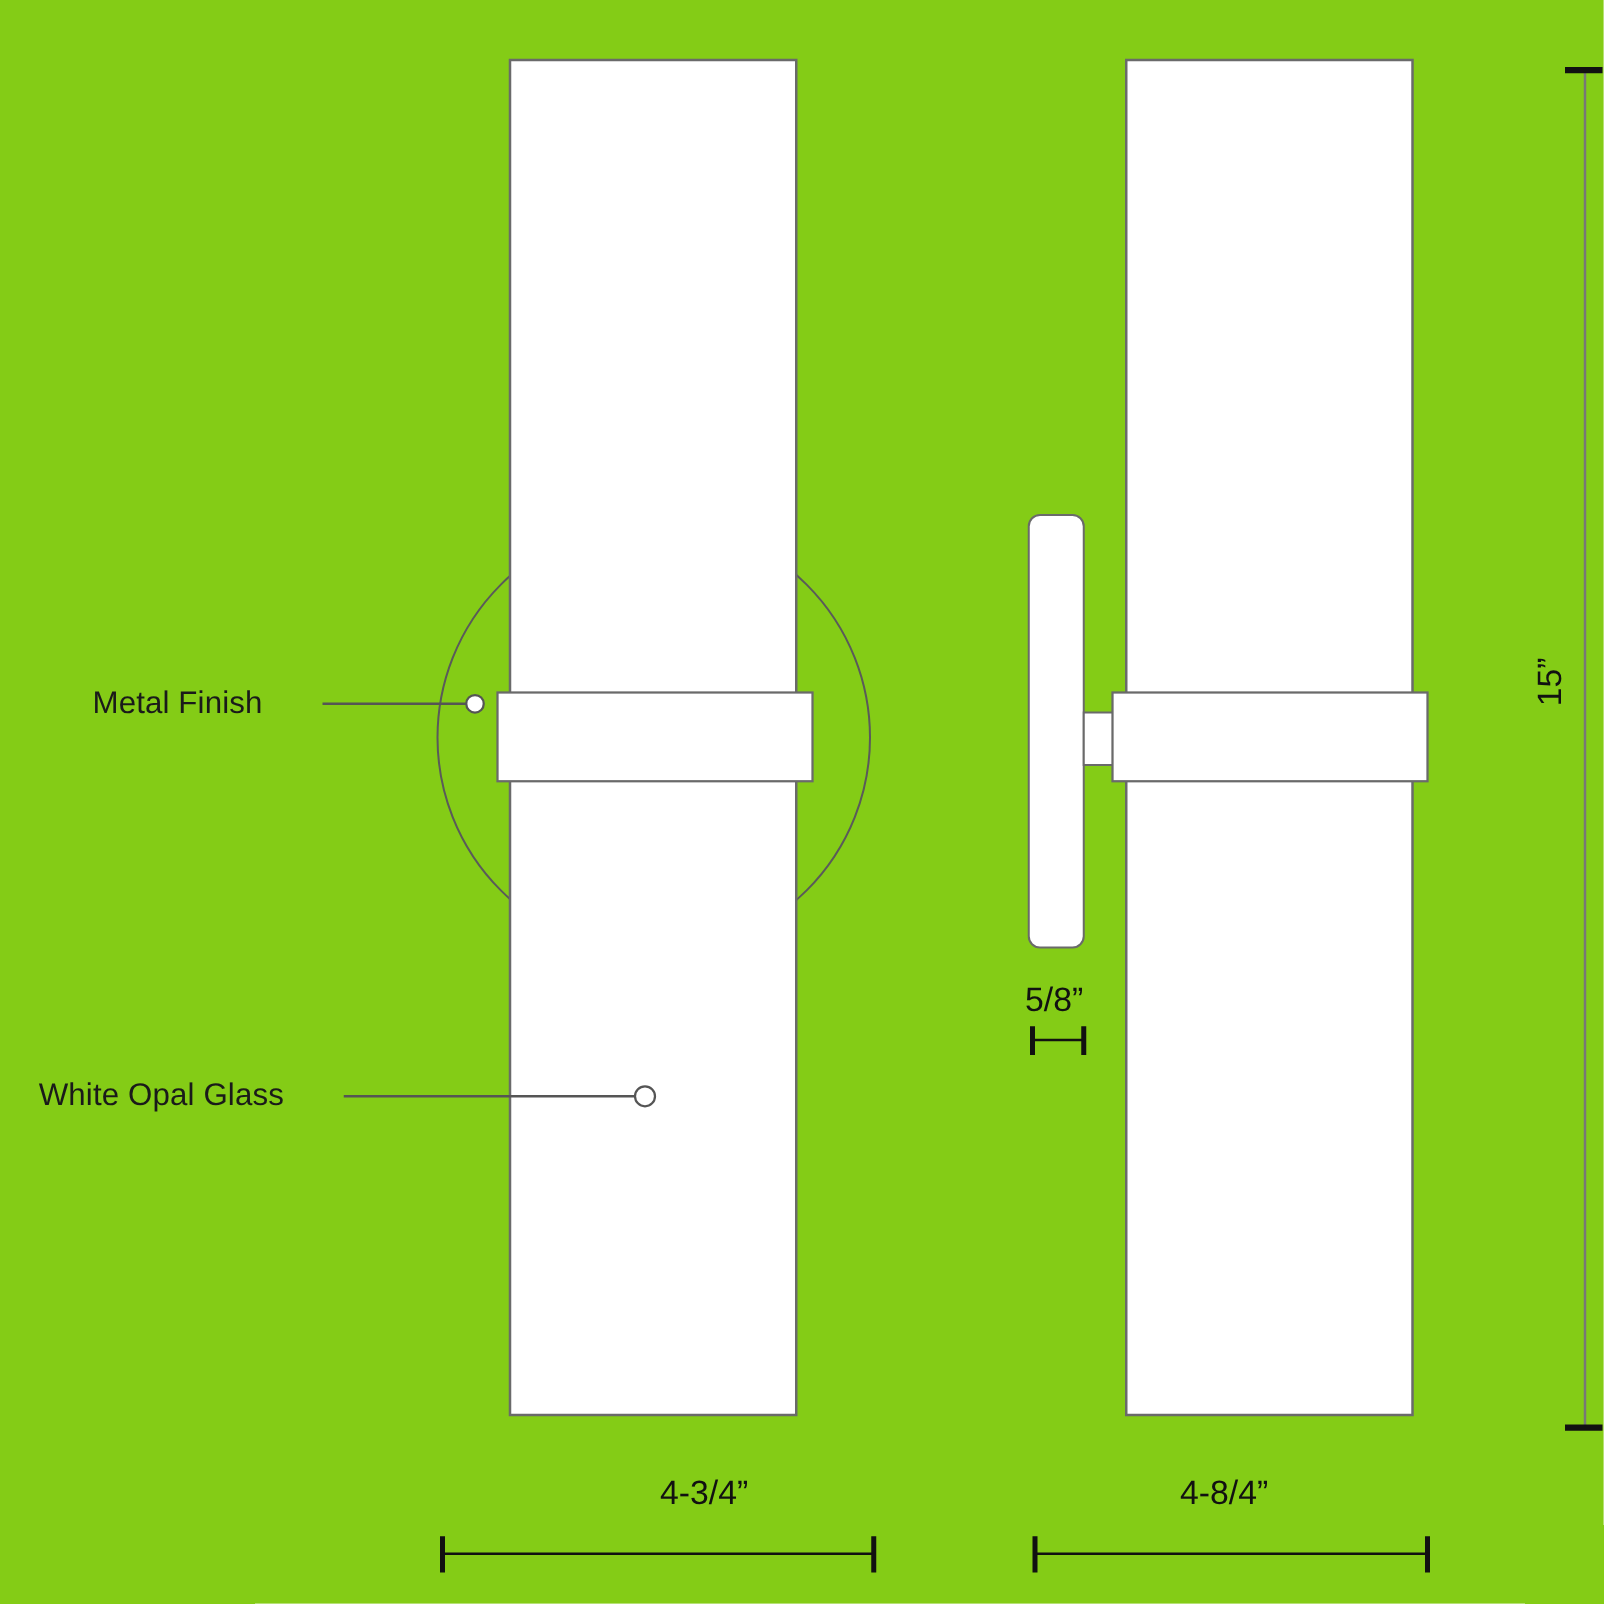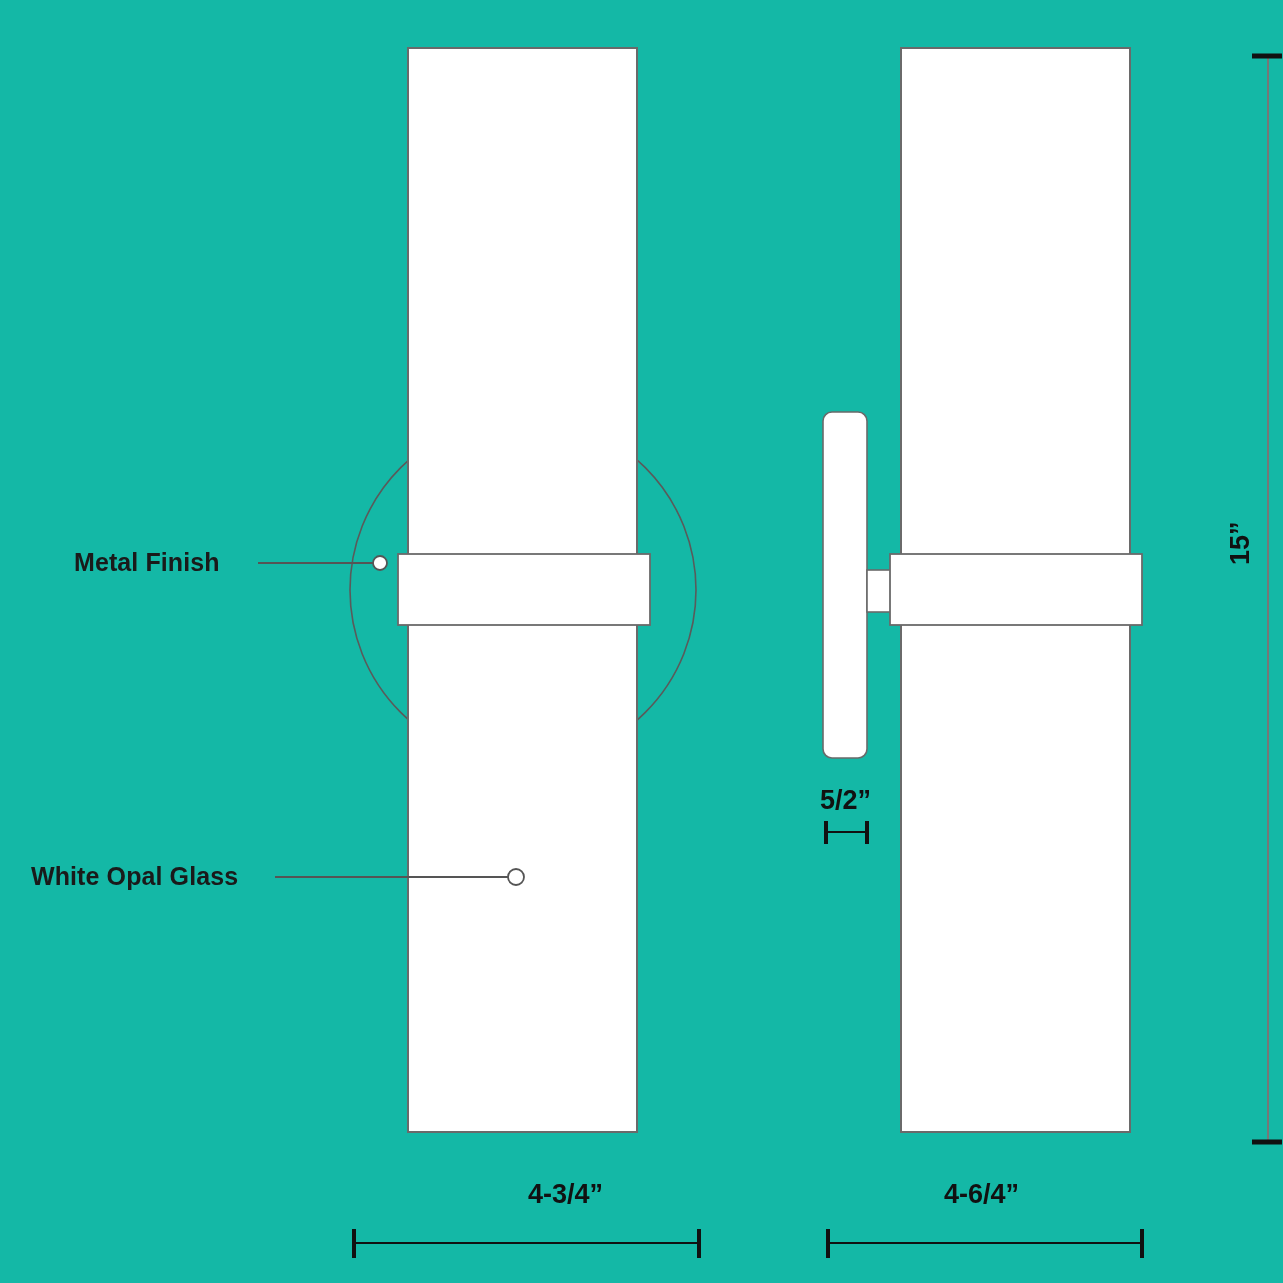--- a/index.html
+++ b/index.html
@@ -7,23 +7,22 @@
     padding: 0;
     background: #ffffff;
   }
   body {
     font-family: "Liberation Sans", sans-serif;
   }
   #sheet {
     position: relative;
     width: 1283px;
     height: 1283px;
-    background: #14b8a6;
+    background: #84cc16;
     overflow: hidden;
-    font-weight: bold;
   }
   #drawing-svg {
     position: absolute;
     top: 0;
     left: 0;
     width: 1283px;
     height: 1283px;
   }
   .callout-label {
     position: absolute;
@@ -131,19 +130,19 @@
       </g>
     </g>
   </svg>
 
   <div class="callout-label" id="label-metal-finish">Metal Finish</div>
 
   <div class="callout-label" id="label-white-opal-glass">White Opal Glass</div>
 
   <div class="dim-text" id="dim-width-front-text">4-3/4”</div>
 
-  <div class="dim-text" id="dim-width-side-text">4-6/4”</div>
+  <div class="dim-text" id="dim-width-side-text">4-8/4”</div>
 
-  <div class="dim-text" id="dim-depth-text">5/2”</div>
+  <div class="dim-text" id="dim-depth-text">5/8”</div>
 
   <div class="dim-text" id="dim-height-text">15”</div>
 
 </div>
 
 </body></html>

